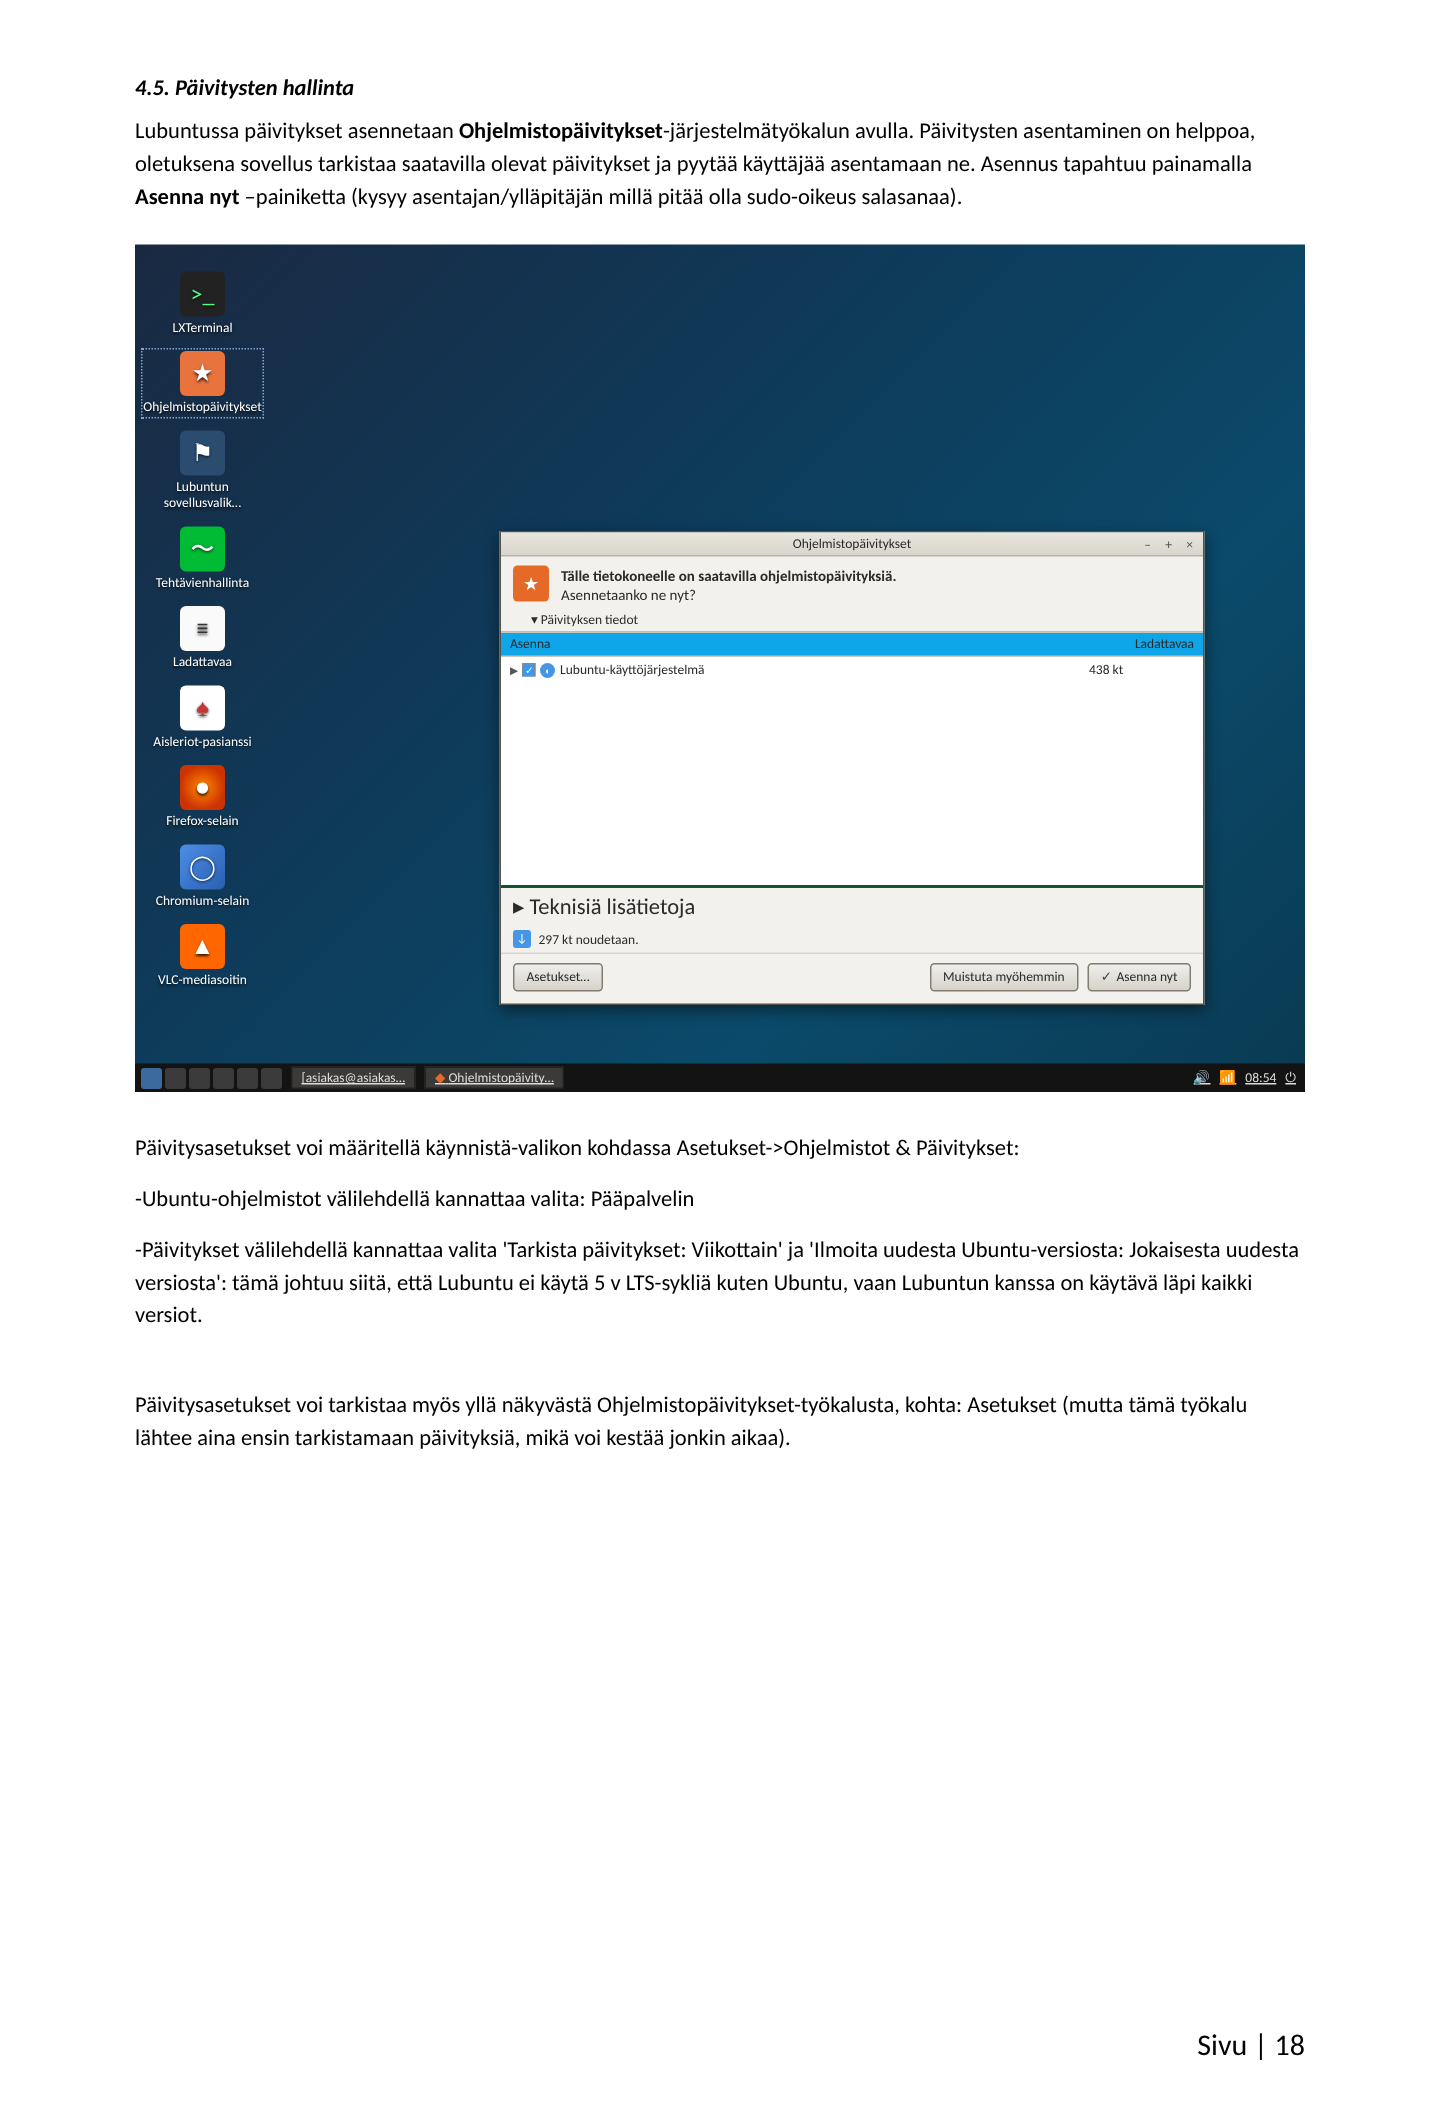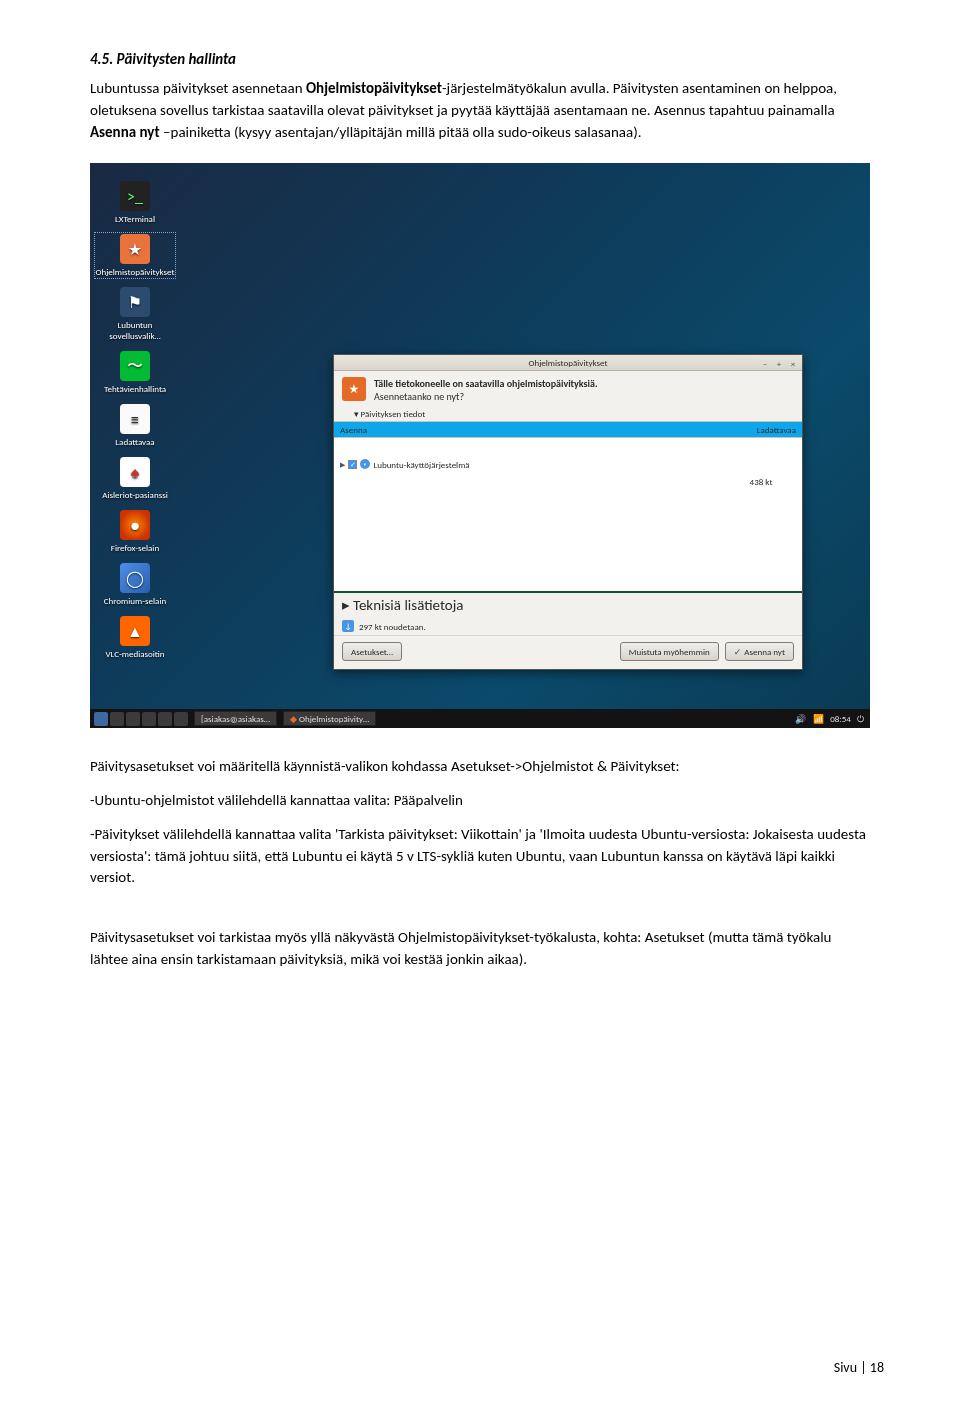--- a/index.html
+++ b/index.html
@@ -107,21 +107,21 @@
     flex:1; background:#fff; position:relative;
   }
   .row {
     display:flex; align-items:center; gap:3px; padding: 3px 6px;
     font-size: 9px;
   }
   .row .tri { color:#555; font-size:7px; }
   .row .chk { width:9px; height:9px; border:1px solid #888; background:#39f; display:flex; align-items:center; justify-content:center; color:#fff; font-size:7px; }
   .row .ubl { width:10px;height:10px;border-radius:50%;background:#4696e6;display:flex;align-items:center;justify-content:center;color:#fff;font-size:6px;}
   .row .txt { flex:1; }
-  .row .val { width:70px; text-align:center;margin-top:35px; }
+  .row .val { width:70px; text-align:left; }
   .tech {
     padding: 3px 8px; font-size: 15px; border-top:2px solid #14532d;
   }
   .downl {
     display:flex; align-items:center; gap:5px; padding: 3px 8px; font-size: 9px;
   }
   .downl .di { width:12px;height:12px;background:#4696e6;border-radius:2px;color:#fff;display:flex;align-items:center;justify-content:center;font-size:8px; }
   .btnrow {
     display:flex; gap:6px; padding: 6px 8px 8px 8px;
     border-top:1px solid #d9d5cc;
@@ -134,31 +134,32 @@
   }
   .btnrow .sp { flex:1; }
   .btn .chk2 { color:#444; margin-right:3px; }
 
   
   .taskbar {
     position:absolute; bottom:0; left:0; right:0; height:19px;
     background:#131313;
     display:flex; align-items:center; color:#ddd;
     font-size:9px;
+    text-decoration:underline;
   }
   .taskbar .tb-left { display:flex; align-items:center; gap:2px; padding-left:4px; }
   .taskbar .tb-ic { width:14px;height:14px;background:#3c6a9e;border-radius:2px; }
   .taskbar .tb-ic.g{background:#3b3b3b;}
   .taskbar .tb-task { background:#3b3a38; border:1px solid #222; padding:1px 6px; margin-left:4px; }
   .taskbar .tb-right { margin-left:auto; display:flex; align-items:center; gap:6px; padding-right:6px; }
 
   
   .footer {
-    position:absolute; bottom: 32px; right: 76px;
-    font-size: 14px; color:#000;
+    position:absolute; bottom: 32px; right: 90px;
+    font-size: 20px; color:#000;
   }
 
   .section-gap { height: 26px; }
 </style>
 </head>
 <body>
 
 <h3>4.5.  Päivitysten hallinta</h3>
 
 <p class="body-text">

